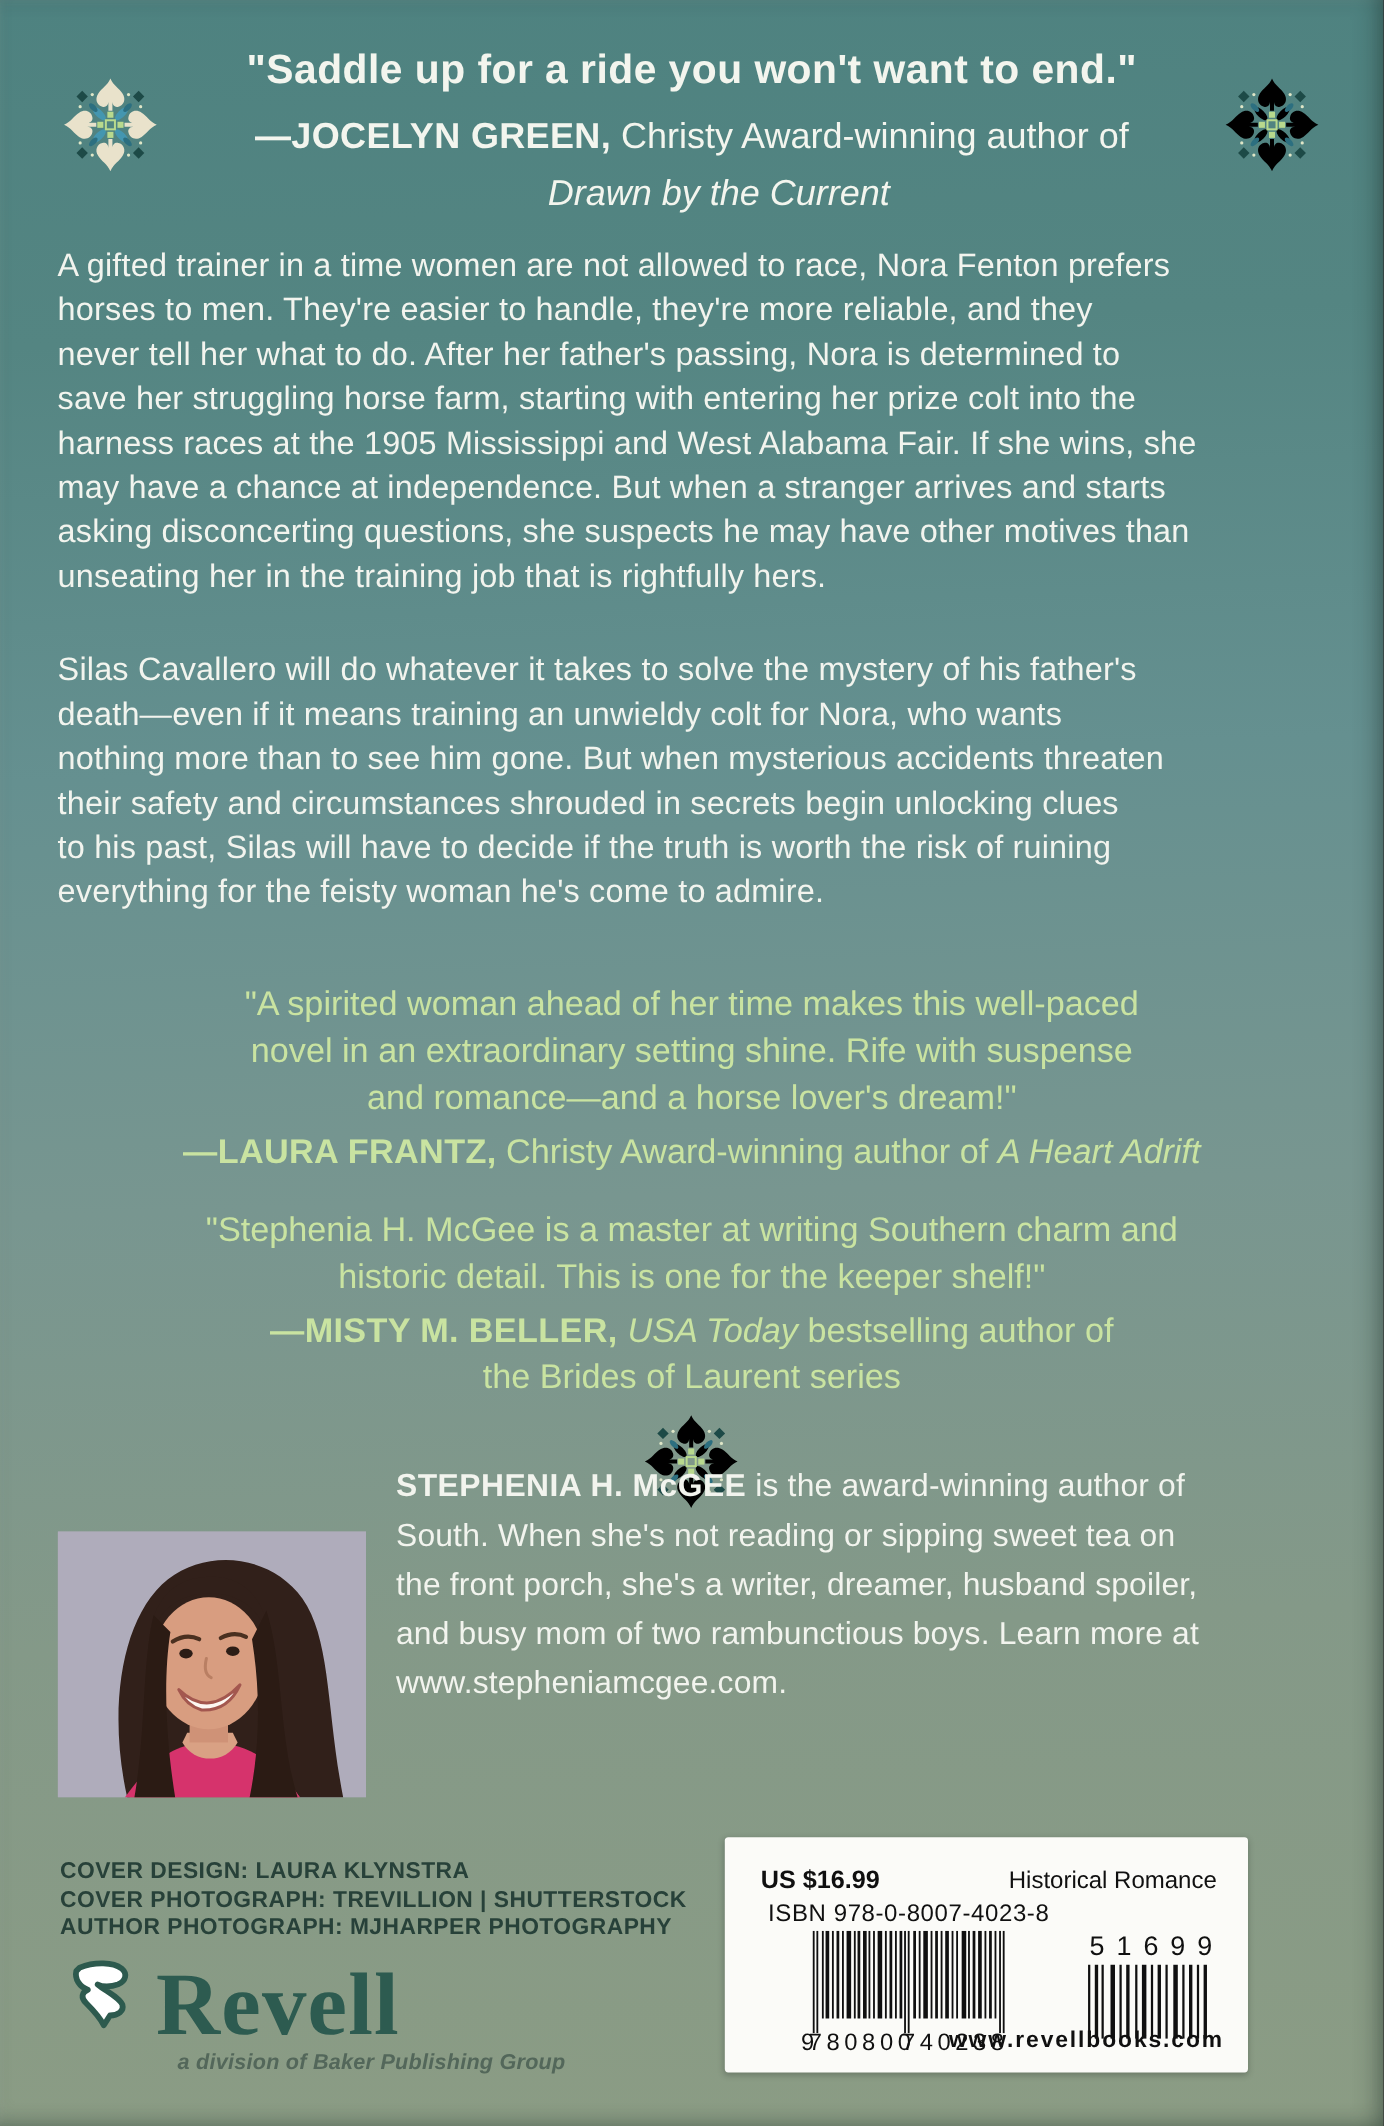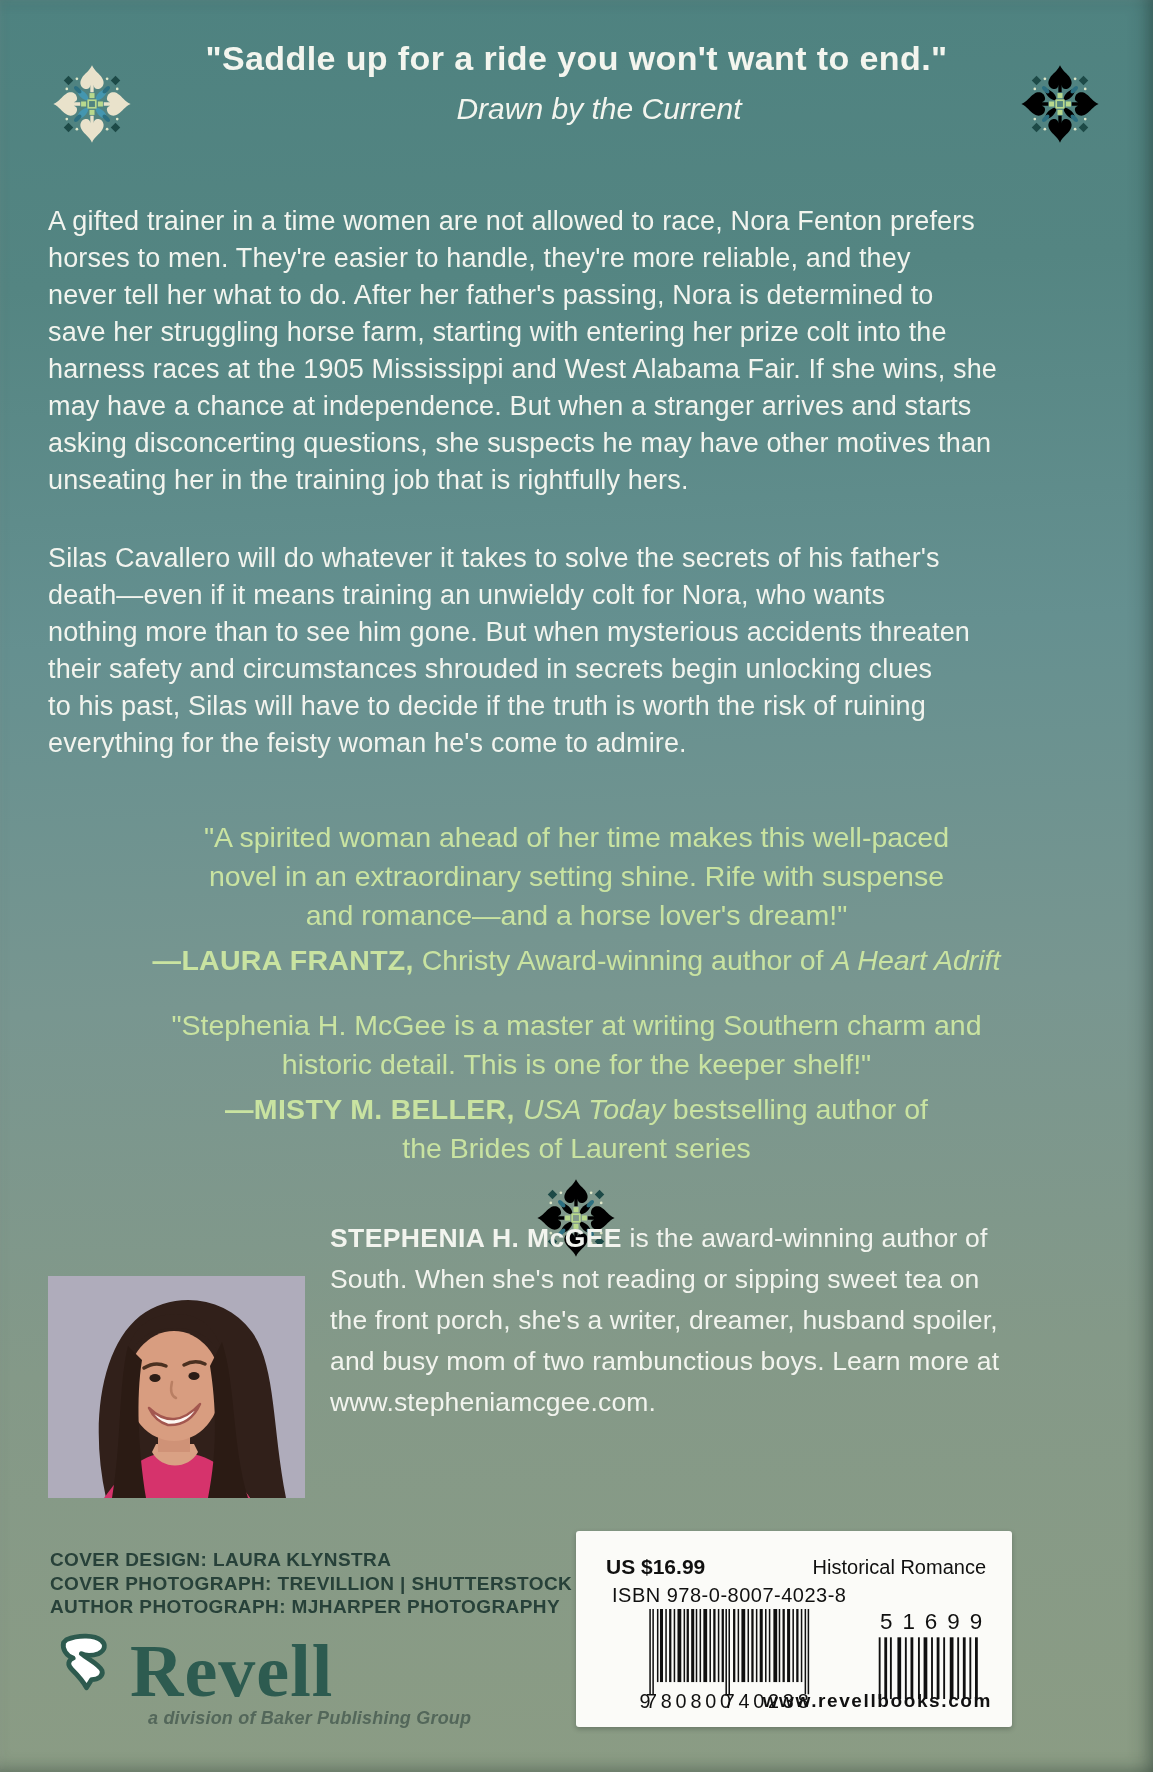--- a/index.html
+++ b/index.html
@@ -40,21 +40,21 @@
   .bio .nm { font-weight:bold; letter-spacing:.4px; }
   
   .credits { left:50px; top:1548px; color:#274139; font-size:19px; line-height:23.5px; font-weight:600; letter-spacing:.4px; }
   .credits div { white-space:nowrap; }
   
   .logo-mark { left:48px; top:1628px; width:74px; height:78px; }
   .logo-mark svg { width:100%; height:100%; display:block; }
   .logo-word { left:130px; top:1634px; font-family:"Liberation Serif", serif; font-size:74px; line-height:74px; font-weight:600; color:#2d5b50; letter-spacing:1px; }
   .logo-tagline { left:148px; top:1708px; font-size:18px; font-style:italic; font-weight:bold; color:#53675a; letter-spacing:.2px; }
   
-  .bcbox { left:576px; top:1531px; width:436px; height:196px; background:#fbfbf8; border-radius:3px; box-shadow:0 2px 5px rgba(20,30,25,.28); color:#101010; }
+  .bcbox { left:604px; top:1531px; width:436px; height:196px; background:#fbfbf8; border-radius:3px; box-shadow:0 2px 5px rgba(20,30,25,.28); color:#101010; }
   .bc-price { position:absolute; left:30px; top:24px; font-size:21px; font-weight:bold; }
   .bc-genre { position:absolute; right:26px; top:25px; font-size:20px; }
   .bc-isbn  { position:absolute; left:36px; top:53px; font-size:20px; letter-spacing:.5px; }
   .bc-ean   { position:absolute; left:28px; top:78px; width:252px; height:102px; }
   .bc-supp  { position:absolute; left:298px; top:82px; width:116px; height:86px; }
   .bc-site  { position:absolute; right:20px; top:159px; font-size:19px; font-weight:bold; letter-spacing:1.6px; }
   .bc-ean svg, .bc-supp svg { width:100%; height:100%; display:block; }
   svg text { font-family:"Liberation Sans", sans-serif; }
 </style>
 </head>
@@ -139,36 +139,37 @@
           <circle cx="32" cy="80" r="1.6"></circle>
           <circle cx="20" cy="68" r="1.6"></circle>
           <circle cx="68" cy="80" r="1.6"></circle>
           <circle cx="80" cy="68" r="1.6"></circle>
         </g>
       </svg>
   </div>
 
   <div class="abs header">
     <div class="q1">"Saddle up for a ride you won't want to end."</div>
+    <div class="q2"><span class="nm">—JOCELYN GREEN,</span><span> Christy Award-winning author of</span></div>
     <div class="q3">Drawn by the Current</div>
   </div>
 
   <div class="abs syn" style="top:203px;">
     <div>A gifted trainer in a time women are not allowed to race, Nora Fenton prefers</div>
     <div>horses to men. They're easier to handle, they're more reliable, and they</div>
     <div>never tell her what to do. After her father's passing, Nora is determined to</div>
     <div>save her struggling horse farm, starting with entering her prize colt into the</div>
     <div>harness races at the 1905 Mississippi and West Alabama Fair. If she wins, she</div>
     <div>may have a chance at independence. But when a stranger arrives and starts</div>
     <div>asking disconcerting questions, she suspects he may have other motives than</div>
     <div>unseating her in the training job that is rightfully hers.</div>
   </div>
 
   <div class="abs syn" style="top:540px;">
-    <div>Silas Cavallero will do whatever it takes to solve the secrets of his father's</div>
+    <div>Silas Cavallero will do whatever it takes to solve the mystery of his father's</div>
     <div>death—even if it means training an unwieldy colt for Nora, who wants</div>
     <div>nothing more than to see him gone. But when mysterious accidents threaten</div>
     <div>their safety and circumstances shrouded in secrets begin unlocking clues</div>
     <div>to his past, Silas will have to decide if the truth is worth the risk of ruining</div>
     <div>everything for the feisty woman he's come to admire.</div>
   </div>
 
   <div class="abs gq" style="top:818px;">
     <div>"A spirited woman ahead of her time makes this well-paced</div>
     <div>novel in an extraordinary setting shine. Rife with suspense</div>

